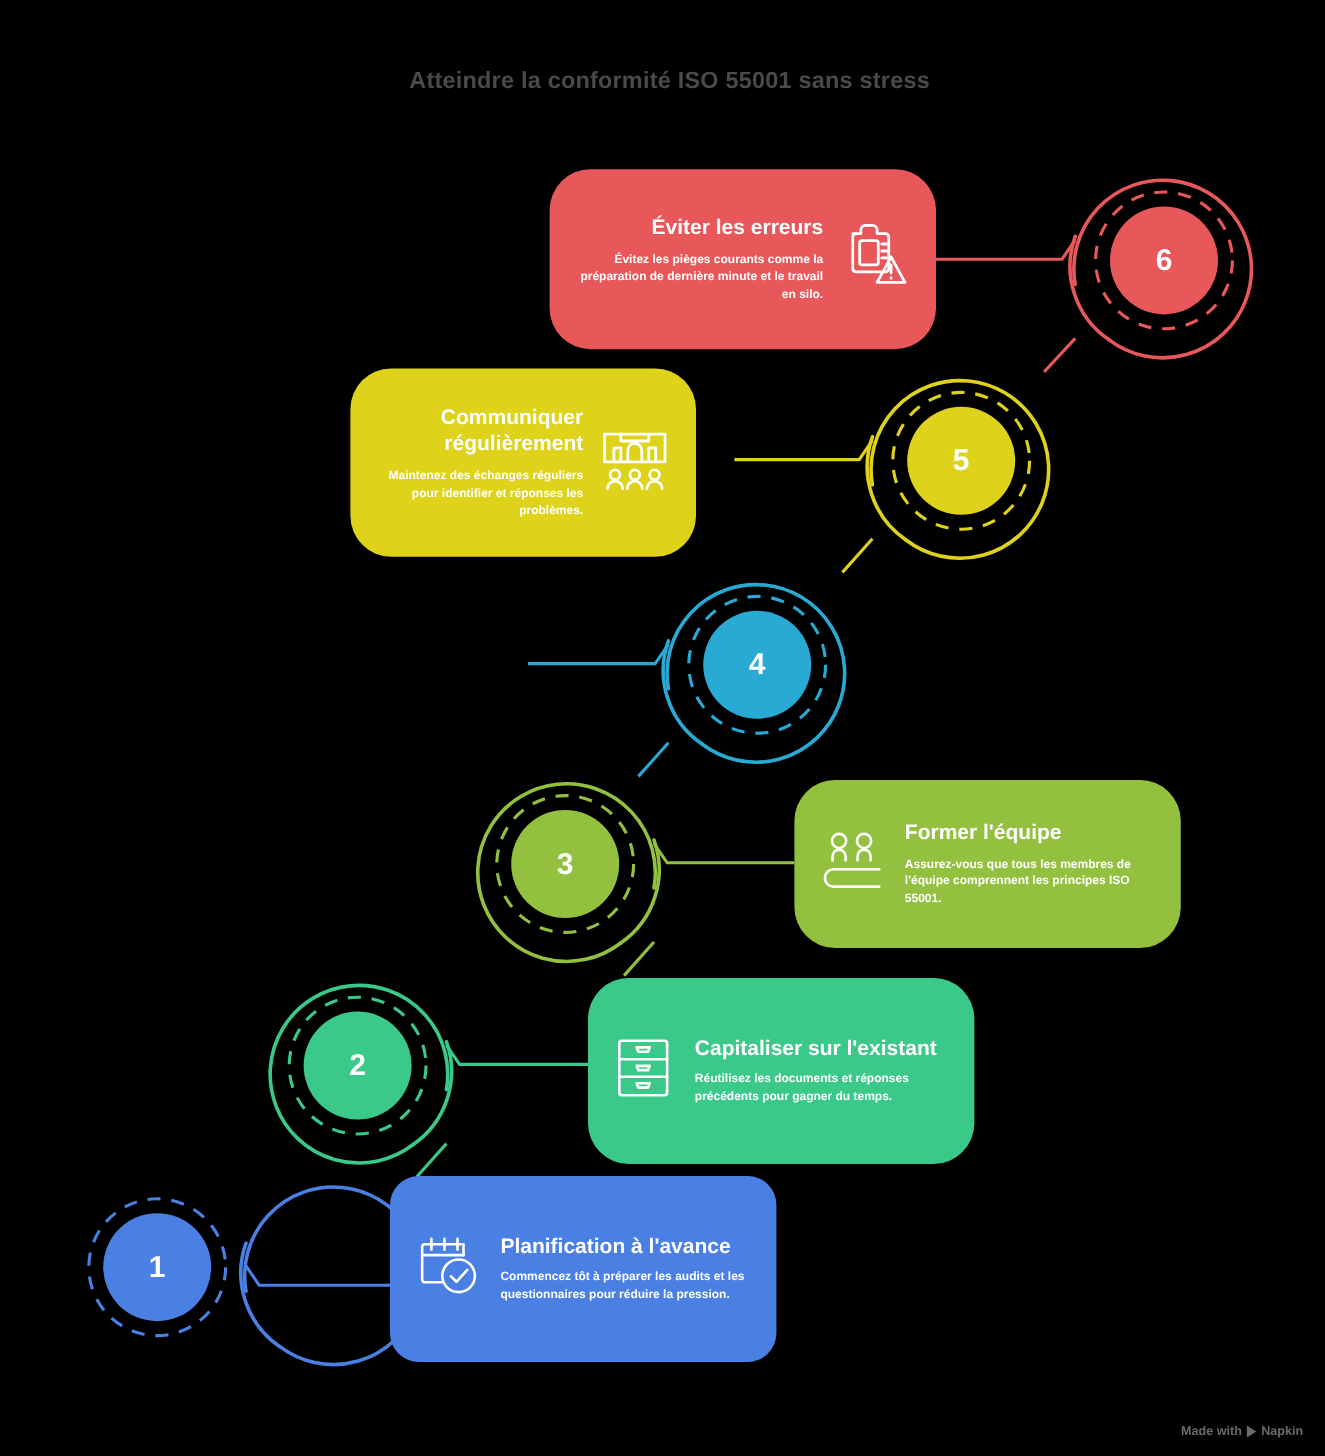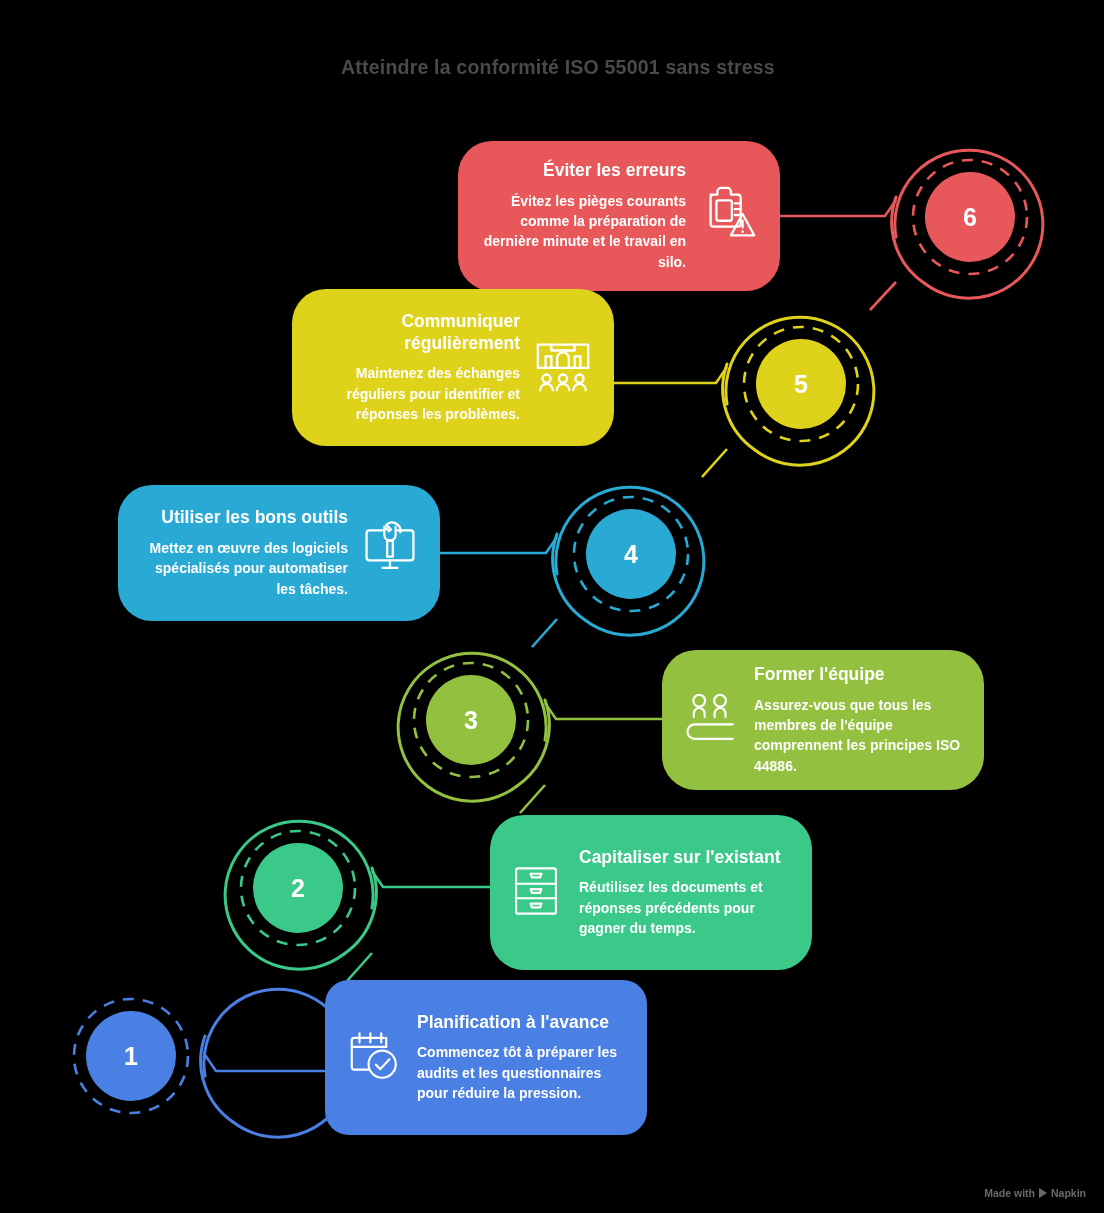--- a/index.html
+++ b/index.html
@@ -43,21 +43,21 @@
   }
   .card .body { flex: 1 1 auto; }
   .card .icon { flex: 0 0 auto; }
   .card h3 {
     font-size: 17.5px;
     font-weight: bold;
     line-height: 1.25;
     margin-bottom: 9px;
   }
   .card p {
-    font-size: 14px;
+    font-size: 10px;
     font-weight: bold;
     line-height: 1.45;
   }
   .card.align-right .body { text-align: right; }
   .card.align-left  .body { text-align: left; }
   .card.icon-right .icon { order: 2; margin-left: 12px; }
   .card.icon-left  .icon { order: 0; margin-right: 14px; }
 
   
   .numcircle {
@@ -157,21 +157,21 @@
       <svg width="62" height="62" viewBox="0 0 64 64" fill="none" stroke="#ffffff" stroke-width="2.4" stroke-linecap="round" stroke-linejoin="round">
         <path d="M13 12h7V9a4 4 0 0 1 4-4h6a4 4 0 0 1 4 4v3h7a3 3 0 0 1 3 3v27a3 3 0 0 1-3 3H16a3 3 0 0 1-3-3V15a3 3 0 0 1 3-3z"></path>
         <rect x="19" y="18" width="16" height="21" rx="2"></rect>
         <path d="M38 21h6M38 27h6M38 33h4"></path>
         <path d="M46 32 L58 54 H34 Z"></path>
         <path d="M46 39v7M46 50v0.5"></path>
       </svg>
     </div>
   </div>
 
-  <div class="card align-right icon-right" style="left:292px; top:289px; width:322px; height:157px; background:#ded21b;justify-content:space-between;">
+  <div class="card align-right icon-right" style="left:292px; top:307px; width:288px; height:157px; background:#ded21b;justify-content:space-between;">
     <div class="body">
       <h3>Communiquer régulièrement</h3>
       <p>Maintenez des échanges réguliers pour identifier et réponses les problèmes.</p>
     </div>
     <div class="icon">
       <svg width="62" height="62" viewBox="0 0 64 64" fill="none" stroke="#ffffff" stroke-width="2.4" stroke-linecap="round" stroke-linejoin="round">
         <path d="M6 10h52v24H6z"></path>
         <path d="M14 34V22h6v12"></path>
         <path d="M26 34V24a6 6 0 0 1 12 0v10"></path>
         <path d="M44 34V22h6v12"></path>
@@ -179,48 +179,34 @@
         <circle cx="15" cy="45" r="4.2"></circle>
         <path d="M8.5 57a6.5 6.5 0 0 1 13 0"></path>
         <circle cx="32" cy="45" r="4.2"></circle>
         <path d="M25.5 57a6.5 6.5 0 0 1 13 0"></path>
         <circle cx="49" cy="45" r="4.2"></circle>
         <path d="M42.5 57a6.5 6.5 0 0 1 13 0"></path>
       </svg>
     </div>
   </div>
 
-  <div class="card align-right icon-right" style="left:118px; top:485px; width:322px; height:136px; background:#29aad4;">
-    <div class="body">
-      <h3>Utiliser les bons outils</h3>
-      <p>Mettez en œuvre des logiciels spécialisés pour automatiser les tâches.</p>
-    </div>
-    <div class="icon">
-      <svg width="60" height="60" viewBox="0 0 64 64" fill="none" stroke="#ffffff" stroke-width="2.4" stroke-linecap="round" stroke-linejoin="round">
-        <path d="M24 10H10a3 3 0 0 0-3 3v26a3 3 0 0 0 3 3h44a3 3 0 0 0 3-3V13a3 3 0 0 0-3-3H40"></path>
-        <path d="M24 50h16M32 42v8"></path>
-        <path d="M38 6v9a6 6 0 0 1-12 0V6l5 5 2-2-5-5a9 9 0 0 1 15 8v0"></path>
-        <path d="M29 21h6v17h-6z"></path>
-      </svg>
-    </div>
-  </div>
 
   <div class="card align-left icon-left" style="left:662px; top:650px; width:322px; height:140px; background:#93c13f;">
     <div class="icon">
       <svg width="58" height="58" viewBox="0 0 64 64" fill="none" stroke="#ffffff" stroke-width="2.4" stroke-linecap="round" stroke-linejoin="round">
         <circle cx="19" cy="13" r="6.5"></circle>
         <circle cx="42" cy="13" r="6.5"></circle>
         <path d="M13 31v-4a6 6 0 0 1 12 0v4"></path>
         <path d="M36 31v-4a6 6 0 0 1 12 0v4"></path>
         <path d="M56 39H14a8 8 0 0 0 0 16h42"></path>
       </svg>
     </div>
     <div class="body">
       <h3>Former l'équipe</h3>
-      <p>Assurez-vous que tous les membres de l'équipe comprennent les principes ISO 44886.</p>
+      <p>Assurez-vous que tous les membres de l'équipe comprennent les principes ISO 55001.</p>
     </div>
   </div>
 
   <div class="card align-left icon-left" style="left:490px; top:815px; width:322px; height:155px; background:#3bc98a;padding-left:17px;">
     <div class="icon">
       <svg width="58" height="58" viewBox="0 0 64 64" fill="none" stroke="#ffffff" stroke-width="2.4" stroke-linecap="round" stroke-linejoin="round">
         <rect x="10" y="7" width="44" height="50" rx="2.5"></rect>
         <path d="M10 24h44M10 40h44"></path>
         <path d="M26 13h12l-1.5 4h-9z"></path>
         <path d="M26 30h12l-1.5 4h-9z"></path>

